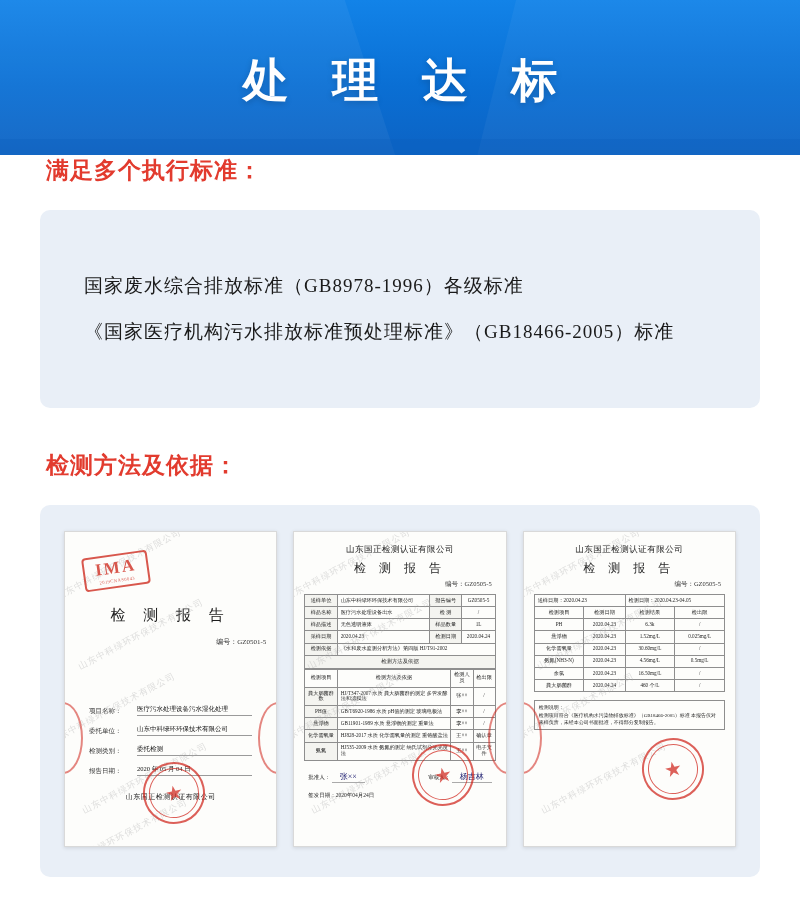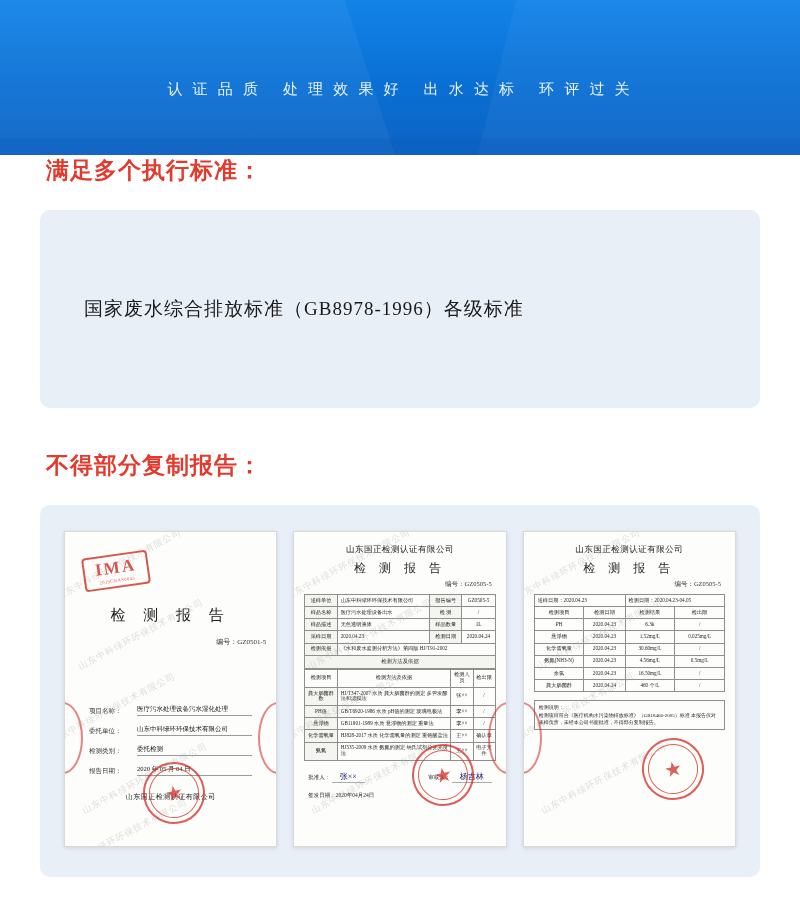--- a/index.html
+++ b/index.html
@@ -312,38 +312,34 @@
     line-height: 1.45;
     color: #222;
   }
 </style>
 </head>
 <body>
 
 <div class="banner">
   <div class="banner-bottom-wave"></div>
   <div class="banner-inner">
-    <div class="banner-sub">
-      <span>认 证 品 质</span>
-      <span>处 理 效 果 好</span>
-      <span>出 水 达 标</span>
-      <span>环 评 过 关</span>
-    </div>
+    <div class="banner-title">处 理 达 标</div>
   </div>
 </div>
 
 <div class="content">
 
   <div class="section-title sec1">满足多个执行标准：</div>
 
   <div class="standards-box">
     <div class="line">国家废水综合排放标准（GB8978-1996）各级标准</div>
+    <div class="line">《国家医疗机构污水排放标准预处理标准》（GB18466-2005）标准</div>
   </div>
 
-  <div class="section-title sec2">不得部分复制报告：</div>
+  <div class="section-title sec2">检测方法及依据：</div>
 
   <div class="reports-box">
 
     <div class="cert">
       <div class="wm a">山东中科绿环环保技术有限公司</div>
       <div class="wm b">山东中科绿环环保技术有限公司</div>
       <div class="wm c">山东中科绿环环保技术有限公司</div>
       <div class="wm d">山东中科绿环环保技术有限公司</div>
       <div class="wm e">山东中科绿环环保技术有限公司</div>
 

